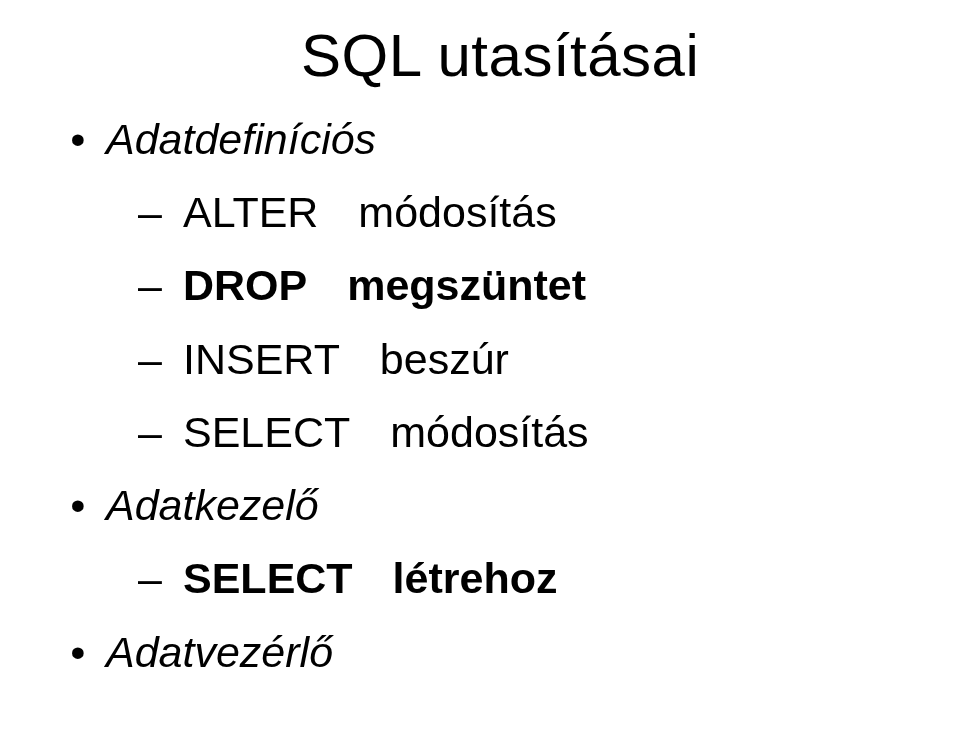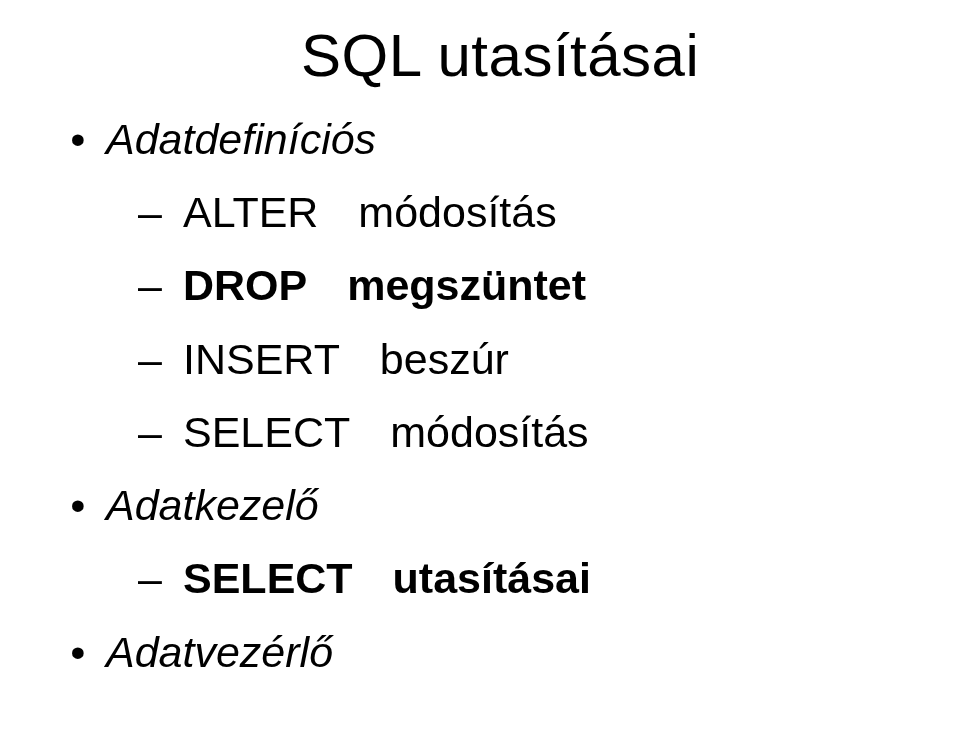--- a/index.html
+++ b/index.html
@@ -81,18 +81,18 @@
     <span> </span><span>beszúr</span>
   </div>
   <div class="dash-item">
     <span>SELECT</span>
     <span> </span><span>módosítás</span>
   </div>
 
   <div class="bullet-item">Adatkezelő</div>
   <div class="dash-item">
     <span class="bold italic">SELECT</span>
-    <span class="bold italic"> </span><span class="bold italic">utasításai</span>
+    <span class="bold italic"> </span><span class="bold italic">létrehoz</span>
   </div>
 
   <div class="bullet-item">Adatvezérlő</div>
 
 </div>
 
 </body></html>

